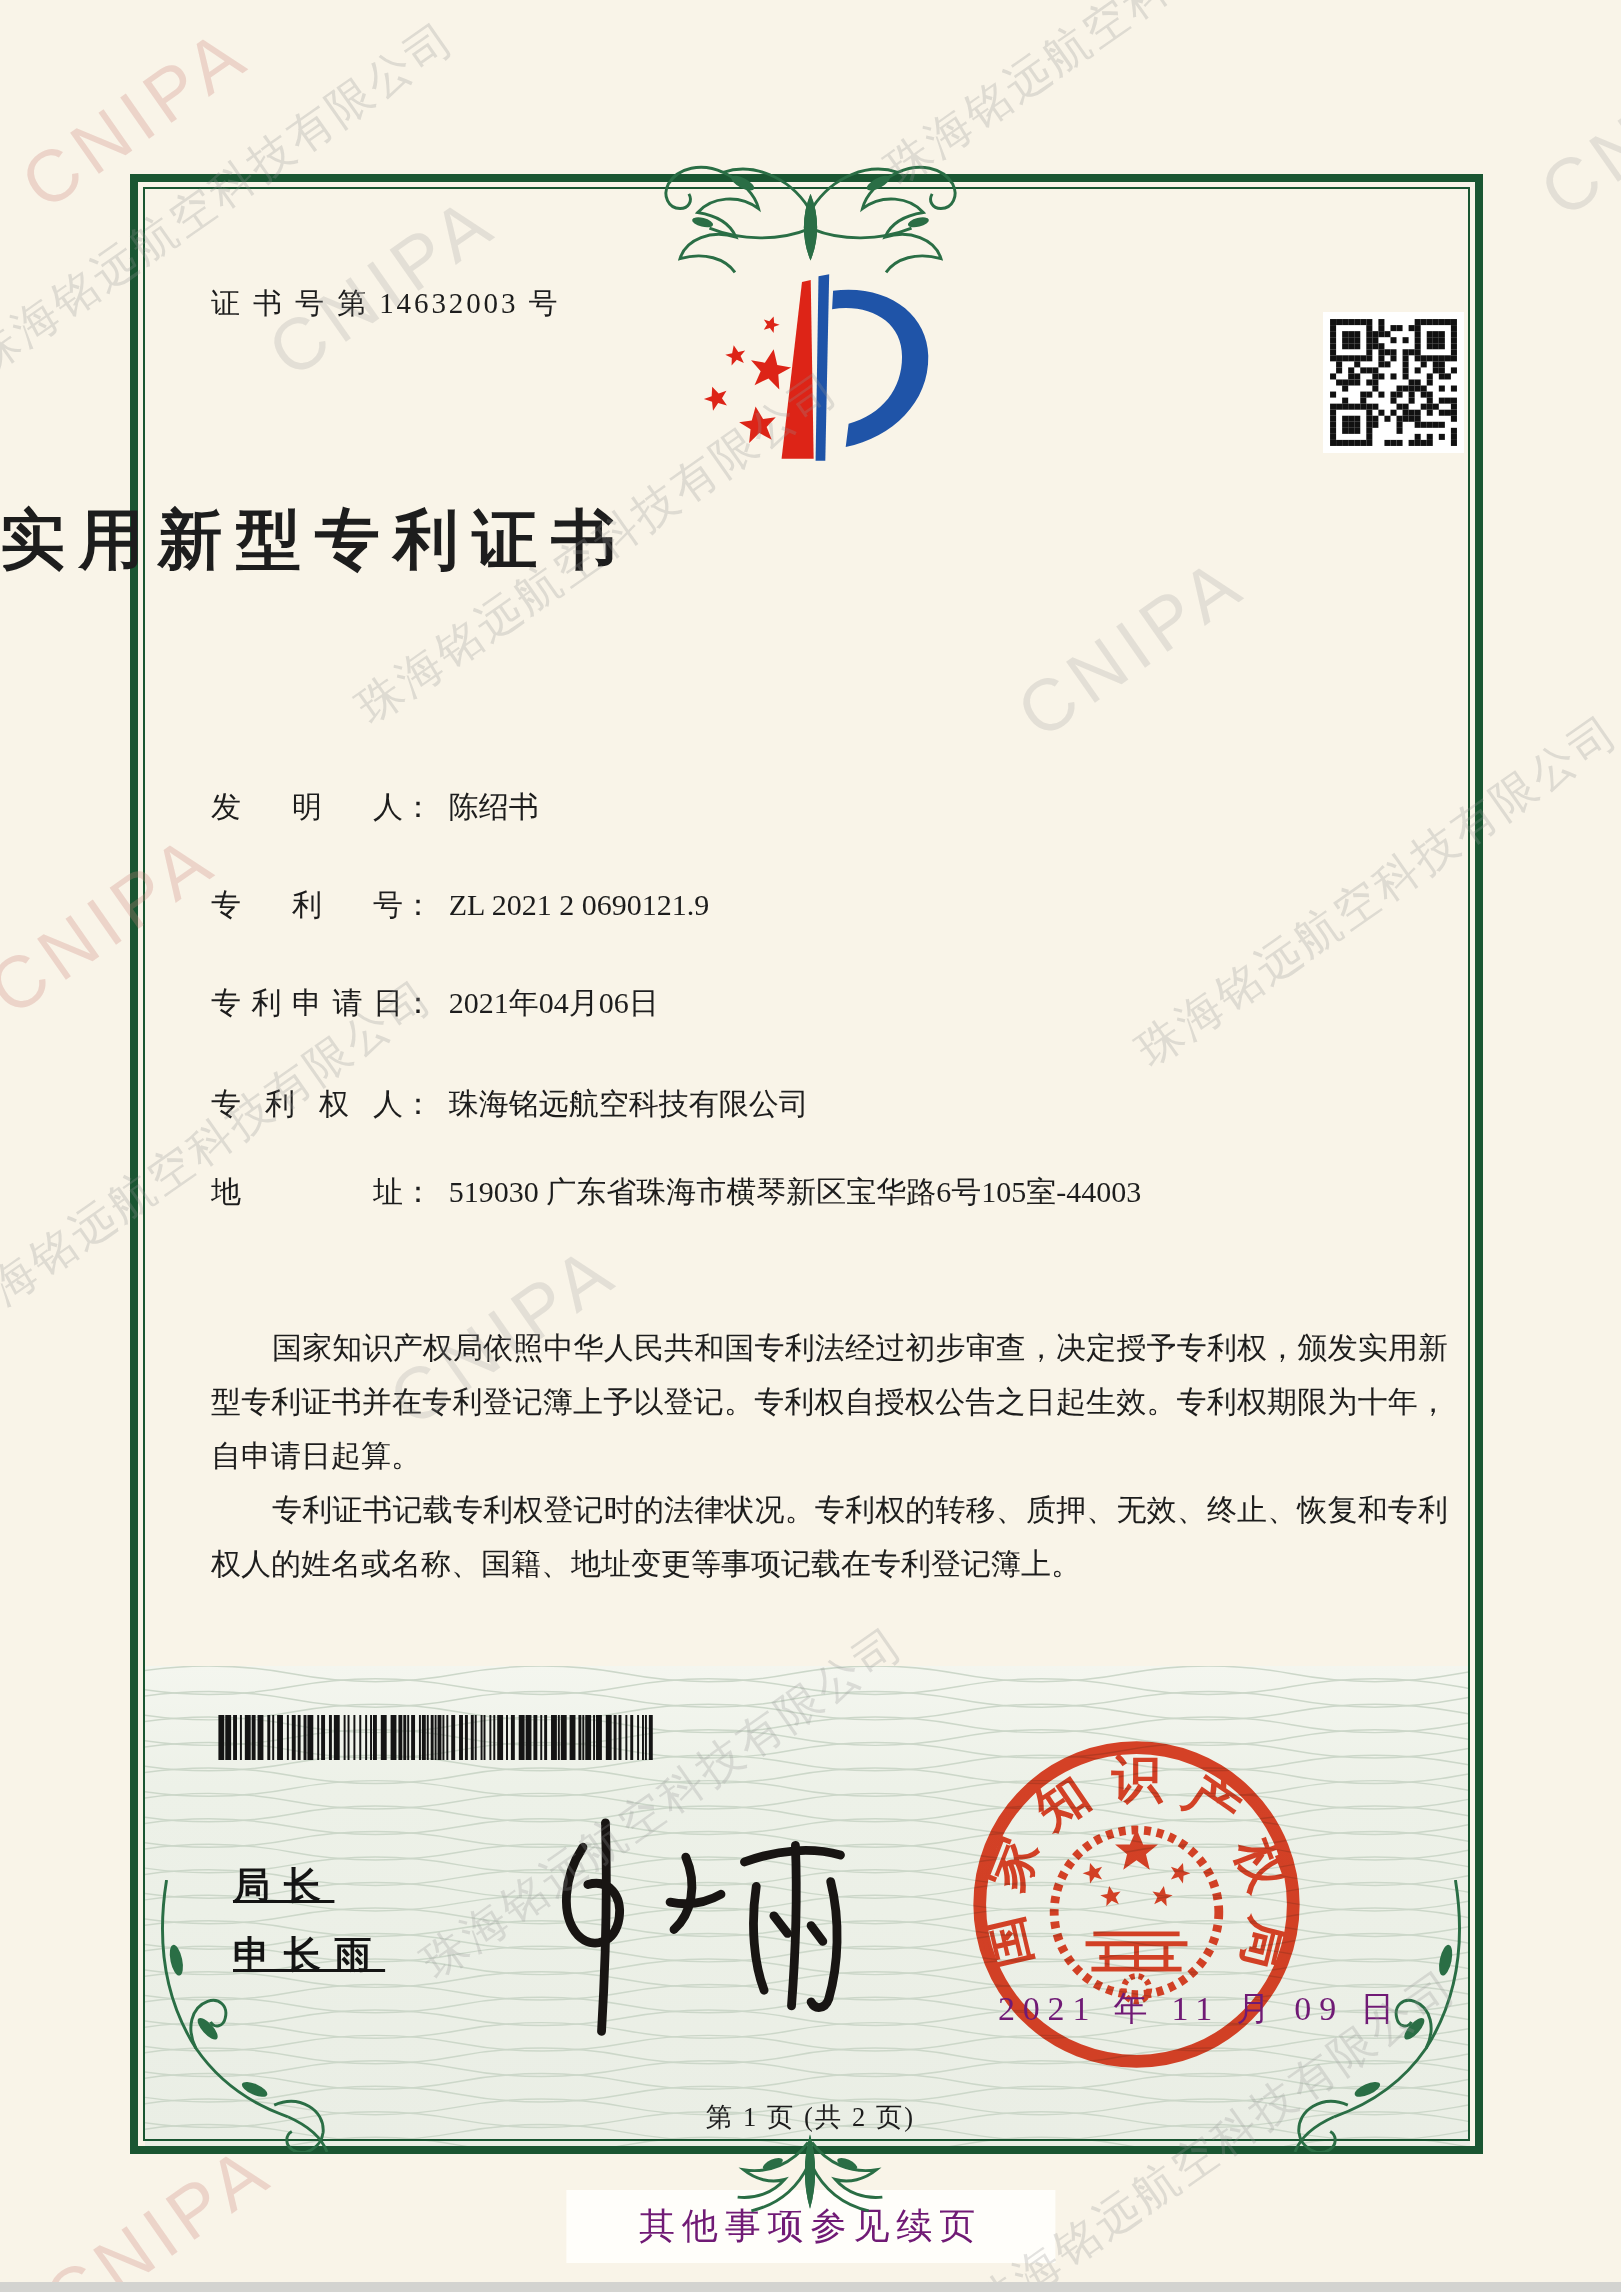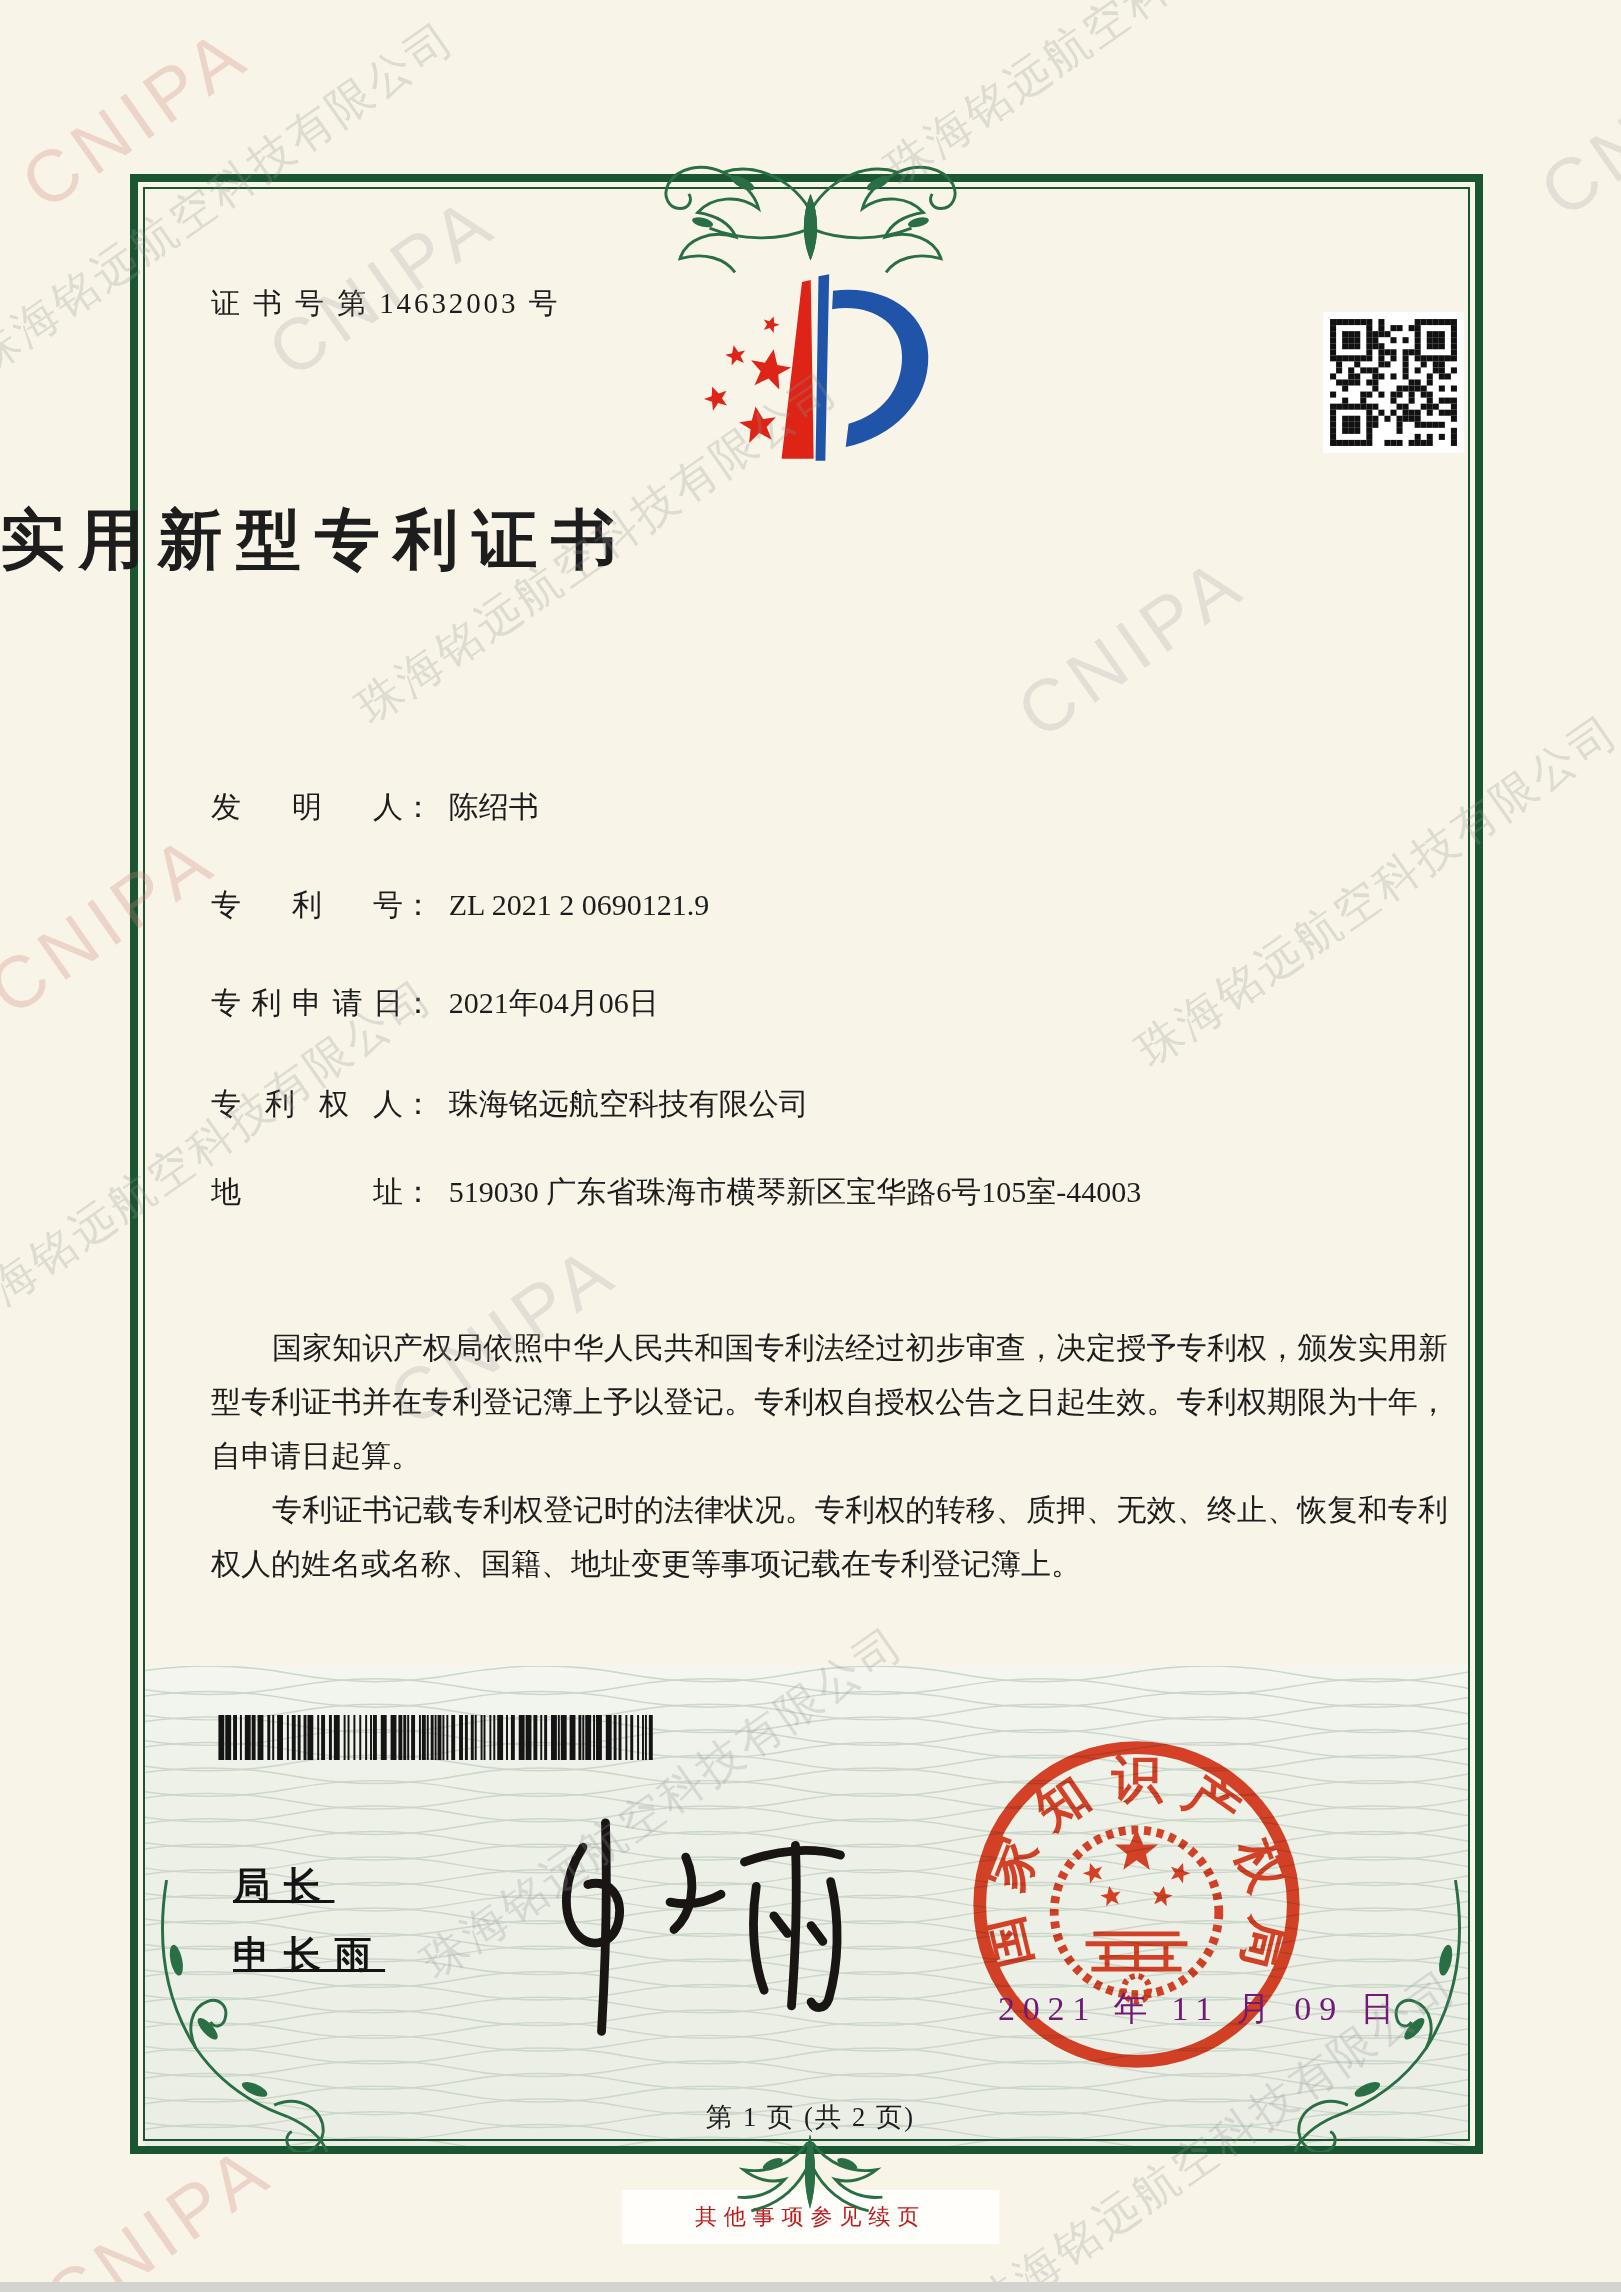--- a/index.html
+++ b/index.html
@@ -57,21 +57,21 @@
   .seal{position:absolute;left:966px;top:1734px;width:341px;height:341px;z-index:4;
         mix-blend-mode:multiply;opacity:.95;}
   .seal-date{position:absolute;left:998px;top:1986px;z-index:5;font-size:34px;
              letter-spacing:7.8px;color:#701a75;white-space:nowrap;}
 
   .page-info{position:absolute;left:0;top:2099px;width:100%;text-align:center;
              font-size:26.5px;letter-spacing:2px;z-index:3;}
 
   .continuation{position:absolute;left:50%;top:2190px;transform:translateX(-50%);
                 background:#fffefa;padding:11.8px 73px;z-index:3;
-                font-size:22px;letter-spacing:6.9px;color:#b91c1c;white-space:nowrap;}
+                font-size:36px;letter-spacing:6.9px;color:#701a75;white-space:nowrap;}
 
   .bottom-strip{position:absolute;left:0;bottom:0;width:100%;height:10.8px;background:#d3d3d0;z-index:7;}
 
   
   .orn{position:absolute;z-index:4;pointer-events:none;}
   .orn path,.orn ellipse,.orn circle{stroke:#2a6e45;fill:none;stroke-width:3px;}
   .orn .leaf{fill:#2a6e45;stroke:none;}
   .orn-top{left:580px;top:84px;width:461px;height:206px;}
   .orn-bl{left:137px;top:1880px;width:201px;height:272px;}
   .orn-br{left:1284px;top:1880px;width:201px;height:272px;}

